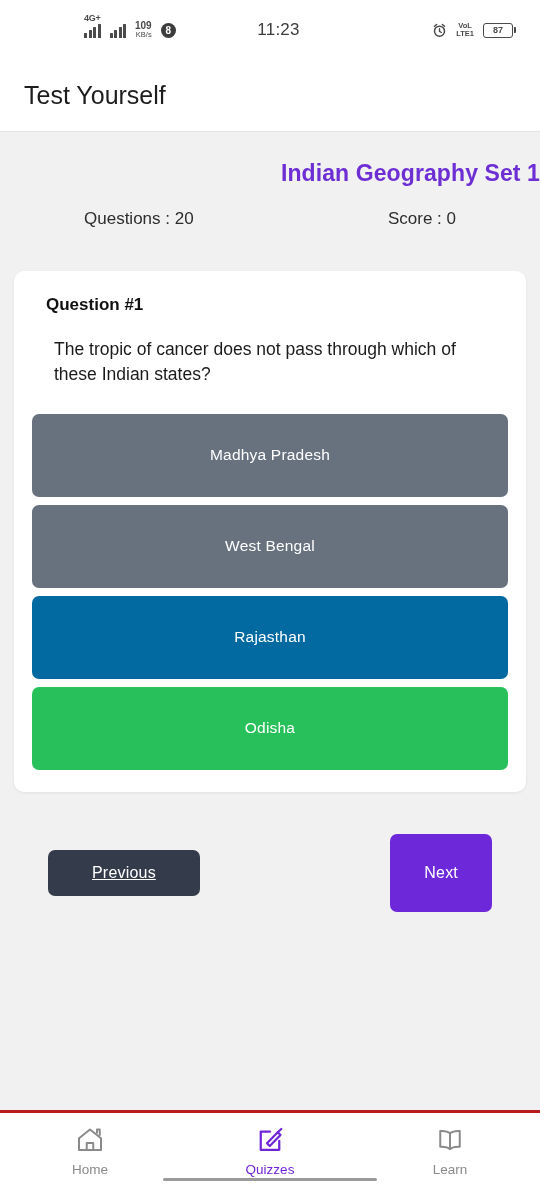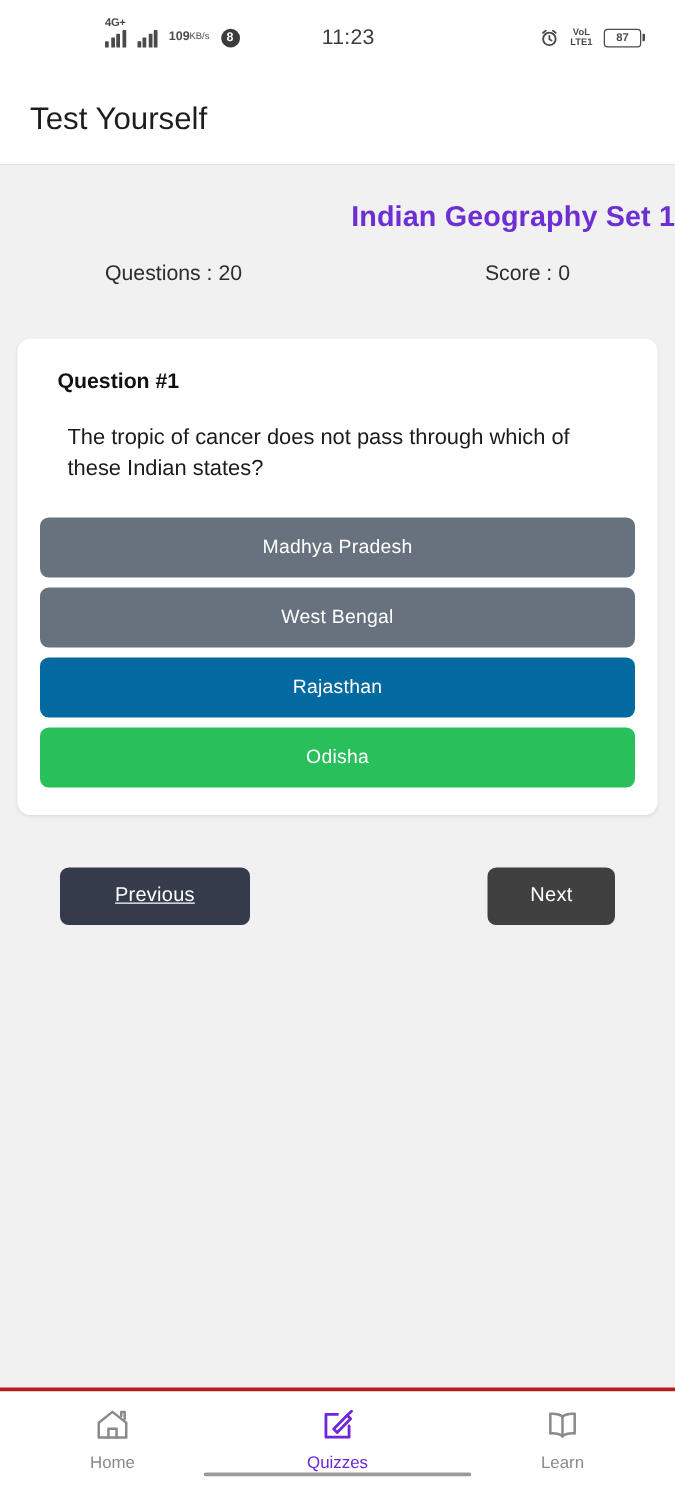--- a/index.html
+++ b/index.html
@@ -16,21 +16,21 @@
     height:60px; background:#ffffff; flex:0 0 60px;
     display:flex; align-items:center; position:relative;
     color:#4a4a4a;
   }
   .sb-left { display:flex; align-items:center; gap:9px; margin-left:84px; }
   .sig-wrap { position:relative; display:flex; align-items:flex-end; gap:1.5px; height:16px; }
   .sig-wrap .bar { width:3px; background:#4a4a4a; border-radius:0.5px; }
   .sig-wrap .b1 { height:5px; } .sig-wrap .b2 { height:8px; }
   .sig-wrap .b3 { height:11px; } .sig-wrap .b4 { height:14px; }
   .net-label { position:absolute; top:-9px; left:0; font-size:9px; font-weight:bold; letter-spacing:-0.3px; white-space:nowrap; }
-  .speed { display:flex; flex-direction:row; align-items:flex-start; line-height:1; }
+  .speed { display:flex; flex-direction:column; align-items:flex-end; line-height:1; }
   .speed .num { font-size:10px; font-weight:600; }
   .speed .unit { font-size:7.5px; }
   .badge-circle {
     width:15px; height:15px; border-radius:50%;
     background:#3c3c3c; color:#fff; font-size:10px; font-weight:bold;
     display:flex; align-items:center; justify-content:center;
   }
   .sb-time {
     position:absolute; left:17px; right:0; text-align:center;
     font-size:17px; color:#3c3c3c; letter-spacing:0.2px;
@@ -73,40 +73,40 @@
     padding:24px 18px 22px 18px;
     box-shadow:0 1px 3px rgba(0,0,0,0.07);
   }
   .q-number { font-size:17px; font-weight:bold; color:#111; padding-left:14px; }
   .q-text {
     font-size:17.5px; color:#1b1b1b; line-height:1.45;
     margin-top:22px; padding:0 16px 0 22px;
   }
   .options { margin-top:26px; display:flex; flex-direction:column; gap:8px; }
   .option {
-    height:48px; border-radius:7px;
+    height:83px; border-radius:7px;
     display:flex; align-items:center; justify-content:center;
     color:#ffffff; font-size:15.5px; letter-spacing:0.2px;
     cursor:pointer; user-select:none;
   }
   .opt-neutral { background:#68727f; }
   .opt-wrong   { background:#0369a1; }
   .opt-correct { background:#28c05a; }
 
   .nav-row {
     display:flex; justify-content:space-between; align-items:center;
     margin:42px 48px 0 48px;
   }
   .navbtn {
     border:none; border-radius:7px; color:#ffffff;
     font-size:16px; font-family:inherit; cursor:pointer;
     letter-spacing:0.2px;
   }
   .btn-prev { background:#343b4a; padding:14px 44px;text-decoration:underline; }
-  .btn-next { background:#404040; padding:14px 34px; }
+  .btn-next { background:#6d28d9; padding:30px 34px; }
 
   
   .bottomnav {
     flex:0 0 78px; background:#ffffff;
     border-top:3px solid #b91c1c;
     display:flex; align-items:center; position:relative;
   }
   .navitem {
     flex:1; display:flex; flex-direction:column;
     align-items:center; justify-content:center; gap:7px;

